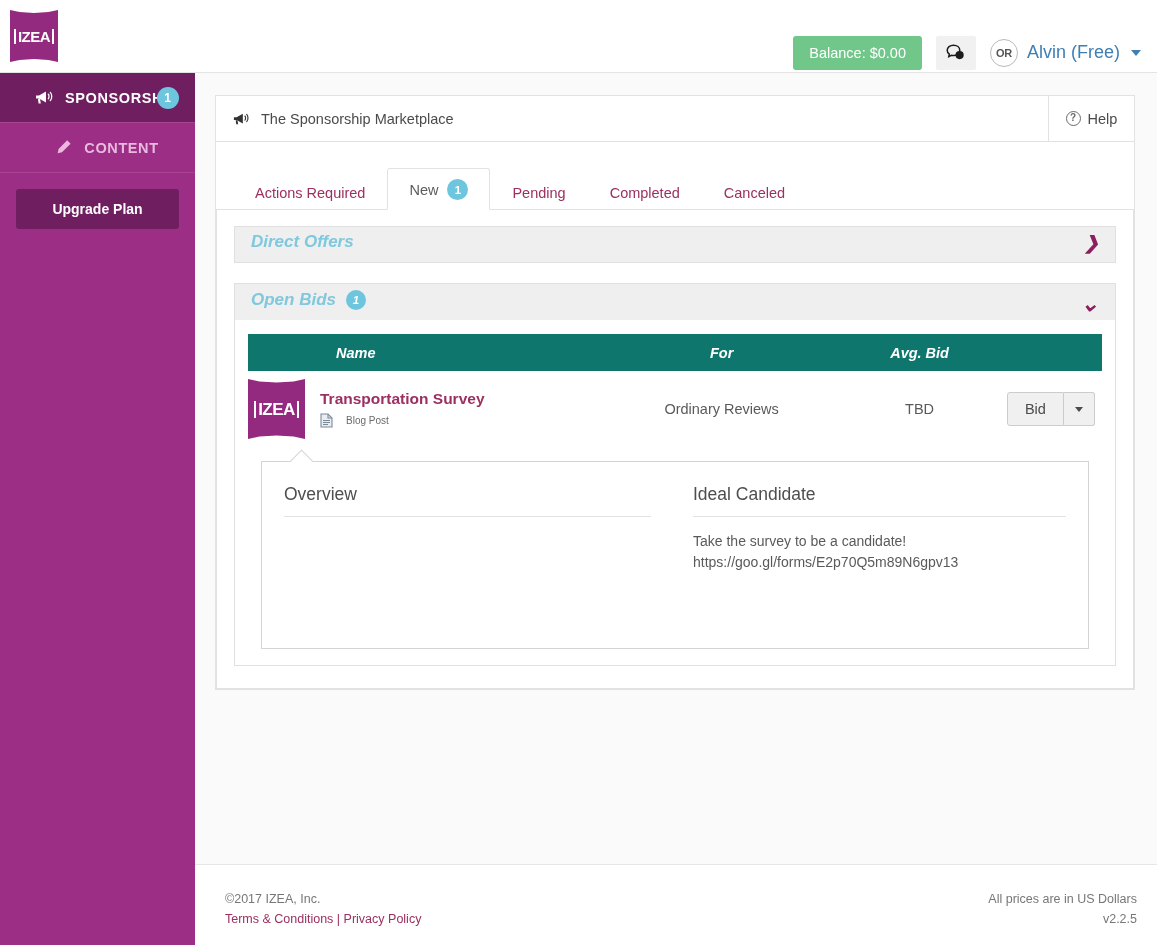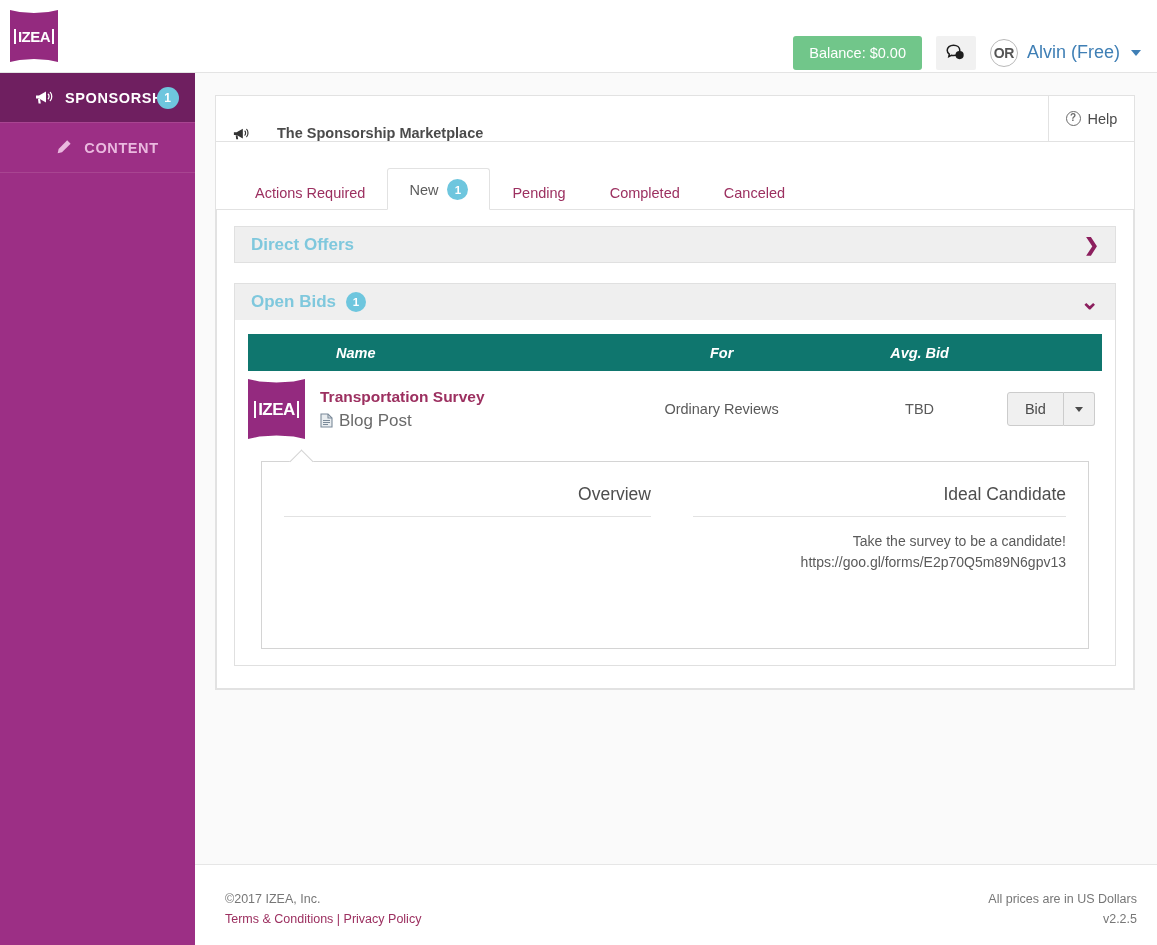--- a/index.html
+++ b/index.html
@@ -80,21 +80,21 @@
     gap: 9px;
     cursor: pointer;
   }
   .avatar-or {
     width: 28px; height: 28px;
     border-radius: 50%;
     border: 1.4px solid #b9b9b9;
     display: flex;
     align-items: center;
     justify-content: center;
-    font-size: 14px;
+    font-size: 11px;
     font-weight: bold;
     color: #555;
     letter-spacing: -0.2px;
     background: #fff;
   }
   .user-name {
     color: #3f7fb5;
     font-size: 18px;
   }
   .caret-down {
@@ -198,26 +198,25 @@
   
   .mkt-bar {
     height: 46px;
     display: flex;
     align-items: stretch;
     border-bottom: 1px solid #e2e2e2;
   }
   .mkt-title {
     flex: 1;
     display: flex;
-    align-items: flex-end;
+    align-items: center;
     padding-left: 17px;
-    gap: 27px;
+    gap: 11px;
     font-size: 14.5px;
     color: #4b4b4b;
-    font-weight: bold;
   }
   .mkt-help {
     width: 86px;
     border-left: 1px solid #e2e2e2;
     display: flex;
     align-items: center;
     justify-content: center;
     gap: 7px;
     font-size: 14.5px;
     color: #4b4b4b;
@@ -288,24 +287,25 @@
     margin: 0 0 0 0;
     padding: 16px 17px 22px 17px;
     background: #ffffff;
   }
 
   .accordion {
     background: #efefef;
     border: 1px solid #e0e0e0;
     height: 37px;
     display: flex;
-    align-items: center;
-    padding: 0 16px;
+    align-items: flex-end;
+    padding: 10px 16px;
     cursor: pointer;
     margin-bottom: 20px;
+    font-style: italic;
   }
   .accordion-title {
     color: #7fc8dd;
     font-size: 17px;
     font-weight: bold;
     display: flex;
     align-items: center;
     gap: 10px;
   }
   .acc-badge {
@@ -390,23 +390,23 @@
     color: #9c3060;
     font-size: 15.5px;
     font-weight: bold;
     cursor: pointer;
     display: block;
     margin-bottom: 5px;
   }
   .offer-type {
     display: flex;
     align-items: center;
-    gap: 6px;
+    gap: 13px;
     color: #6a6a6a;
-    font-size: 17px;
+    font-size: 10px;
   }
   .btn-group { display: inline-flex; }
   .bid-btn {
     background: #f0f0f0;
     border: 1px solid #ccc;
     border-radius: 3px 0 0 3px;
     color: #4b4b4b;
     font-size: 14.5px;
     padding: 8px 17px;
     cursor: pointer;
@@ -441,21 +441,21 @@
   .detail-panel::before {
     content: "";
     position: absolute;
     left: 31px; top: -9px;
     width: 16px; height: 16px;
     background: #ffffff;
     border-left: 1px solid #d4d4d4;
     border-top: 1px solid #d4d4d4;
     transform: rotate(45deg);
   }
-  .detail-col { width: 50%; padding-right: 24px; text-align: right; }
+  .detail-col { width: 50%; padding-right: 24px; }
   .detail-col.right { padding-right: 0; padding-left: 18px; }
   .detail-h {
     font-size: 17.5px;
     color: #4e4e4e;
     font-weight: normal;
     padding-bottom: 11px;
     border-bottom: 1px solid #e2e2e2;
     margin-bottom: 14px;
   }
   .detail-p {
@@ -524,20 +524,23 @@
   <div class="nav-item">
     <span class="nav-icon">
       <svg width="17" height="17" viewBox="0 0 17 17">
         <path d="M12.2 1.3l3.4 3.4-8.6 8.6-4.3.9.9-4.3z" fill="#eab9df"></path>
       </svg>
     </span>
     <span>CONTENT</span>
   </div>
 
 
+  <div class="upgrade-wrap">
+    <button class="upgrade-btn">Upgrade Plan</button>
+  </div>
 </div>
 
 <div class="main">
   <div class="content-card">
 
     <div class="mkt-bar">
       <div class="mkt-title">
         <svg width="17" height="14" viewBox="0 0 19 15">
           <path d="M1 5.5h3L11 1.5v11L4 8.5H1z" fill="#333"></path>
           <path d="M3 8.8l.6 4.6h2.2L5 8.8z" fill="#333"></path>

